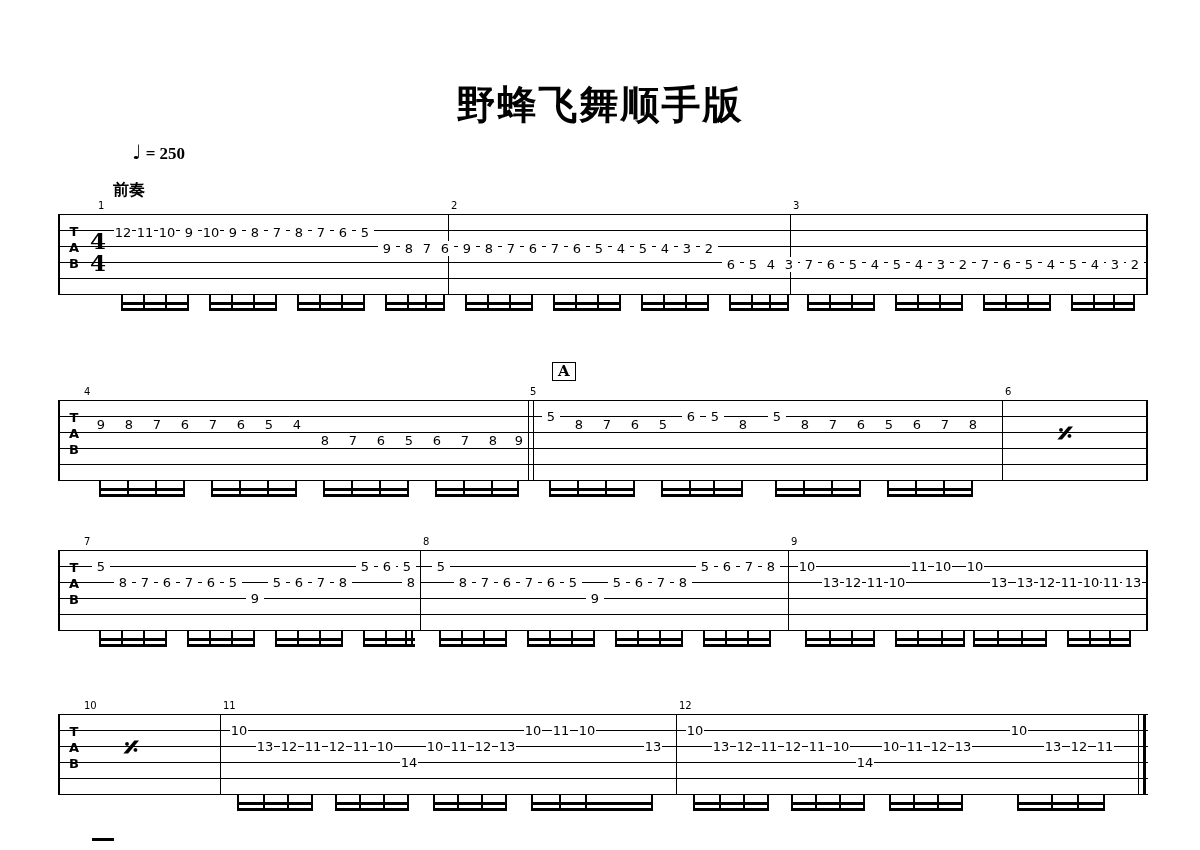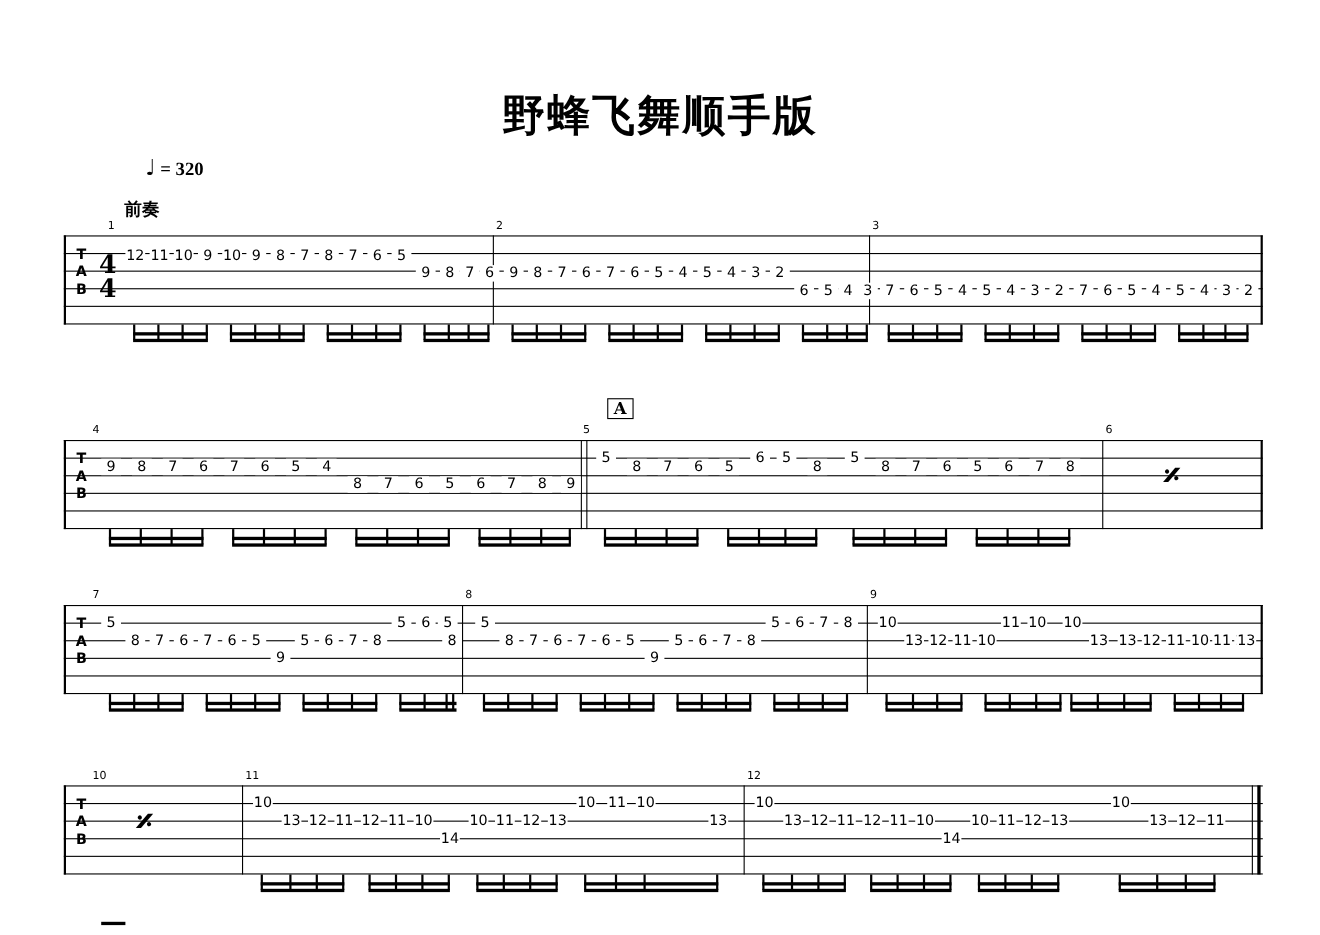--- a/index.html
+++ b/index.html
@@ -56,21 +56,21 @@
 </style>
 </head>
 <body>
 
 <div class="sheet">
 
   <div class="title">野蜂飞舞顺手版</div>
 
   <div class="tempo">
     <span class="note">♩</span>
-    <span>= 320</span>
+    <span>= 250</span>
   </div>
 
   <div class="section-label">前奏</div>
 
   <div class="system" style="top:214px;width:1090px;height:110px;">
 
     <div class="line" style="top:0px;width:1090px;"></div>
     <div class="line" style="top:16px;width:1090px;"></div>
     <div class="line" style="top:32px;width:1090px;"></div>
     <div class="line" style="top:48px;width:1090px;"></div>

